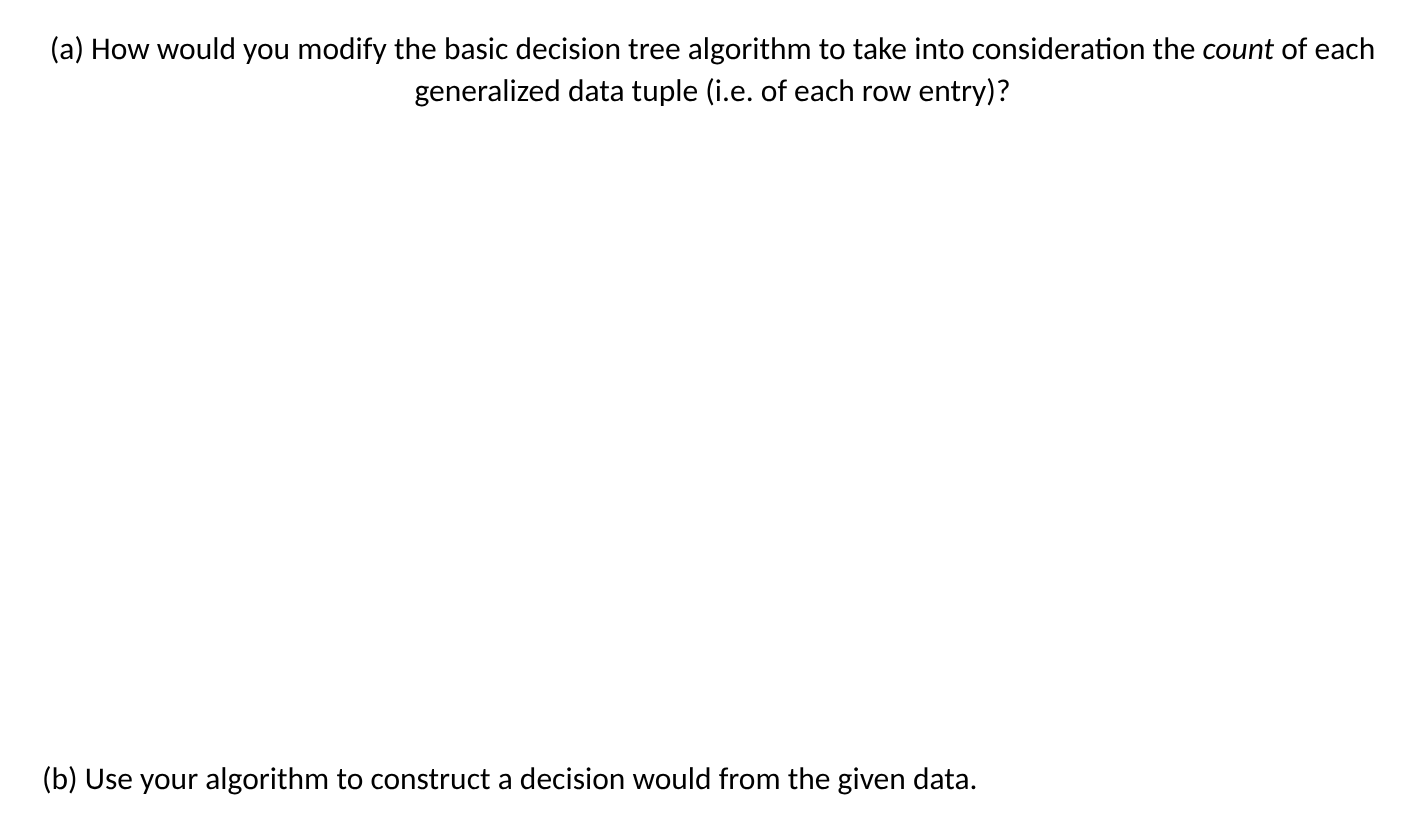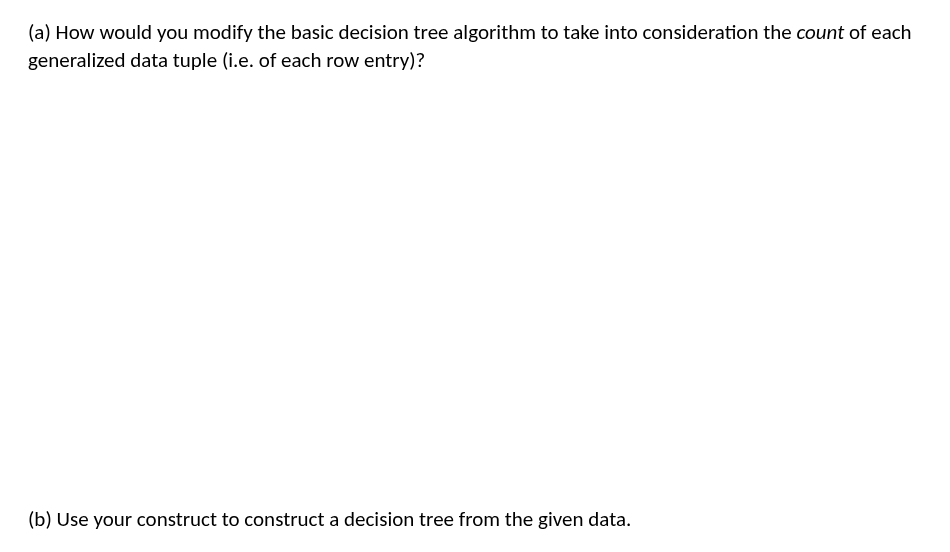--- a/index.html
+++ b/index.html
@@ -12,29 +12,30 @@
       height: 552px;
       background: #ffffff;
       font-family: Calibri, "Segoe UI", Arial, sans-serif;
       font-size: 21px;
       color: #000000;
       padding: 18px 28px;
       line-height: 1.35;
     }
     .question-a {
       margin-bottom: 430px;
+      text-align: center;
     }
     .question-b {
     }
     .italic {
       font-style: italic;
     }
   </style>
 </head>
 <body>
 
 <div class="question-a">
   <span>(a)</span><span> How would you modify the basic decision tree algorithm to take into consideration the </span><span class="italic">count</span><span> of each generalized data tuple (i.e. of each row entry)?</span>
 </div>
 
 <div class="question-b">
-  <span>(b)</span><span> Use your construct to construct a decision tree from the given data.</span>
+  <span>(b)</span><span> Use your algorithm to construct a decision would from the given data.</span>
 </div>
 
 </body></html>

